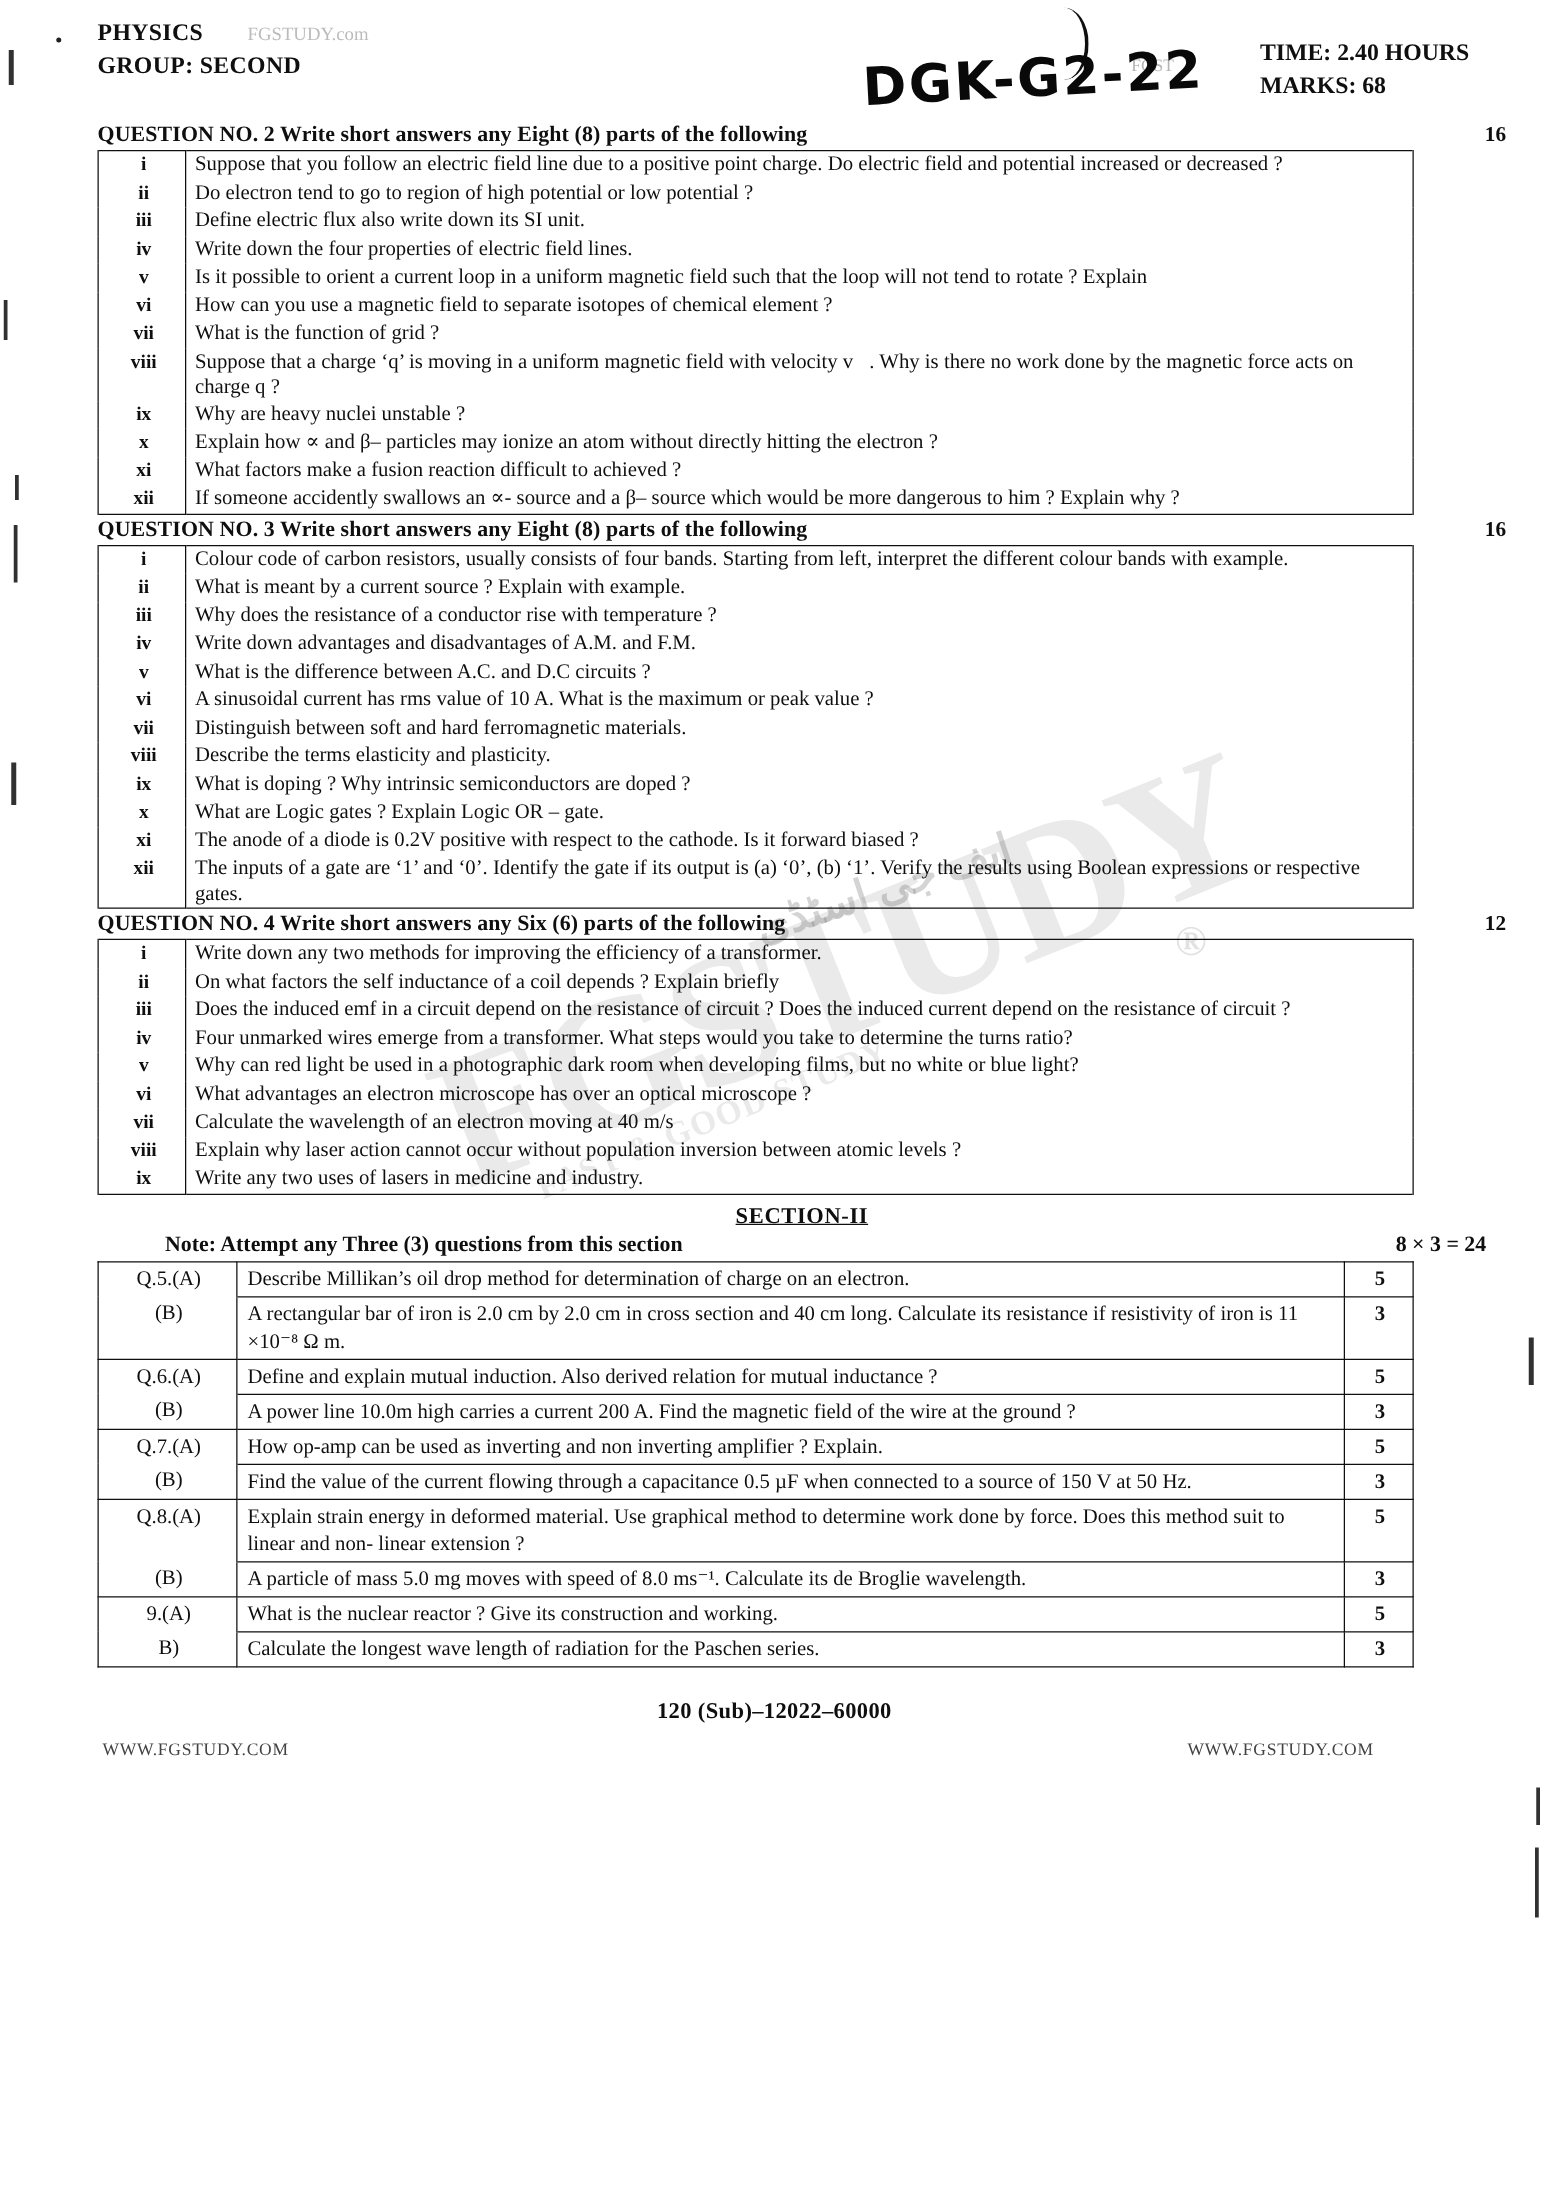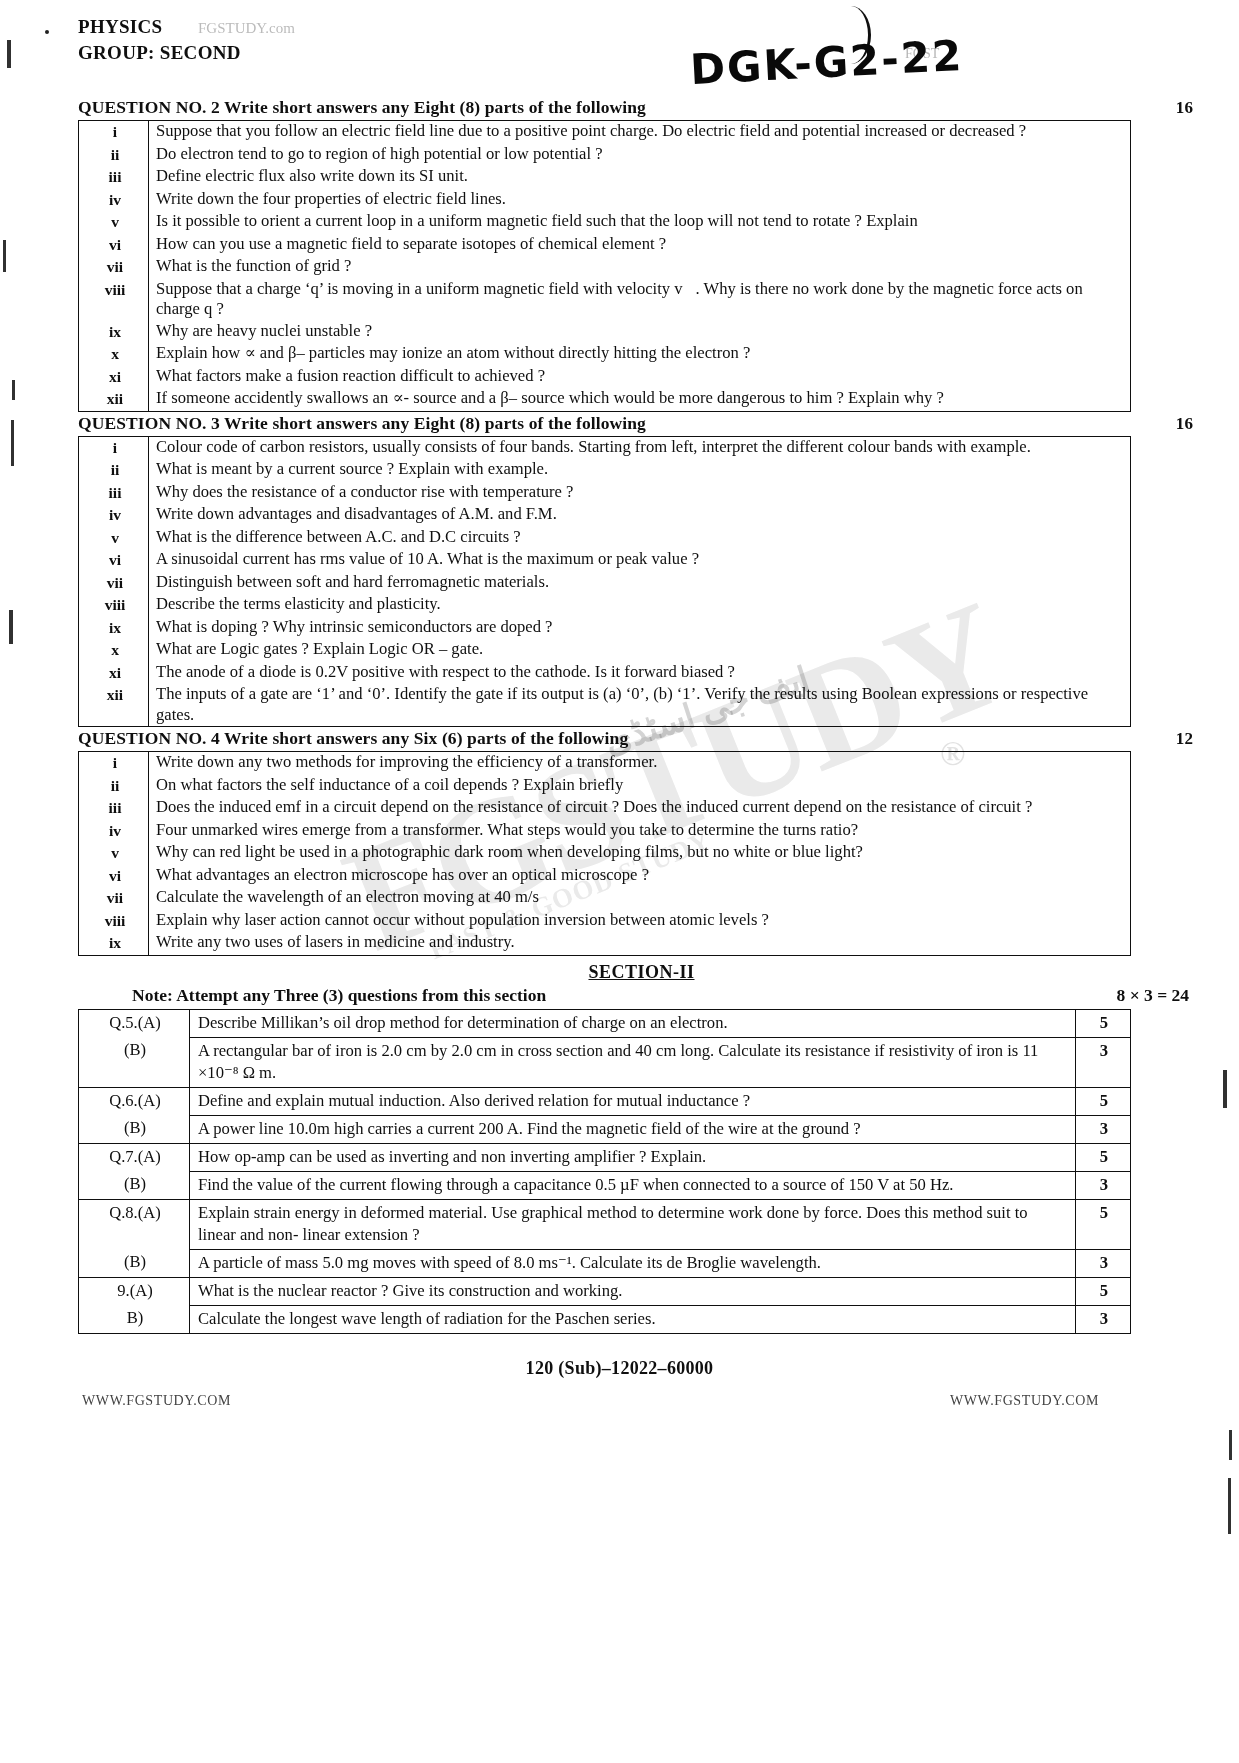--- a/index.html
+++ b/index.html
@@ -145,21 +145,21 @@
   }
 
   
   .qhead {
     position: relative;
     z-index: 2;
     display: flex;
     align-items: baseline;
     font-weight: bold;
     font-size: 17.5px;
-    padding: 1px 16px 2px 78px;
+    padding: 1px 4px 2px 78px;
     letter-spacing: 0.1px;
   }
   .qhead .qtitle { white-space: nowrap; }
   .qhead .qmarks {
     margin-left: auto;
     margin-right: 30px;
     font-size: 17px;
   }
 
   table.qtable {
@@ -300,20 +300,24 @@
   <div class="header">
     <div class="hdr-left">
       <div>PHYSICS</div>
       <div>GROUP: SECOND</div>
     </div>
 
 
     <div class="hand-curve"></div>
     <div class="handwrite">DGK-G2-22</div>
 
+    <div class="hdr-right">
+      <div>TIME: 2.40 HOURS</div>
+      <div>MARKS: 68</div>
+    </div>
   </div>
 
   <div class="qhead">
     <span class="qtitle">QUESTION NO. 2  Write short answers any Eight (8) parts of the following</span>
     <span class="qmarks">16</span>
   </div>
   <table class="qtable">
     <tbody>
       <tr>
           <td class="rn">i</td>

